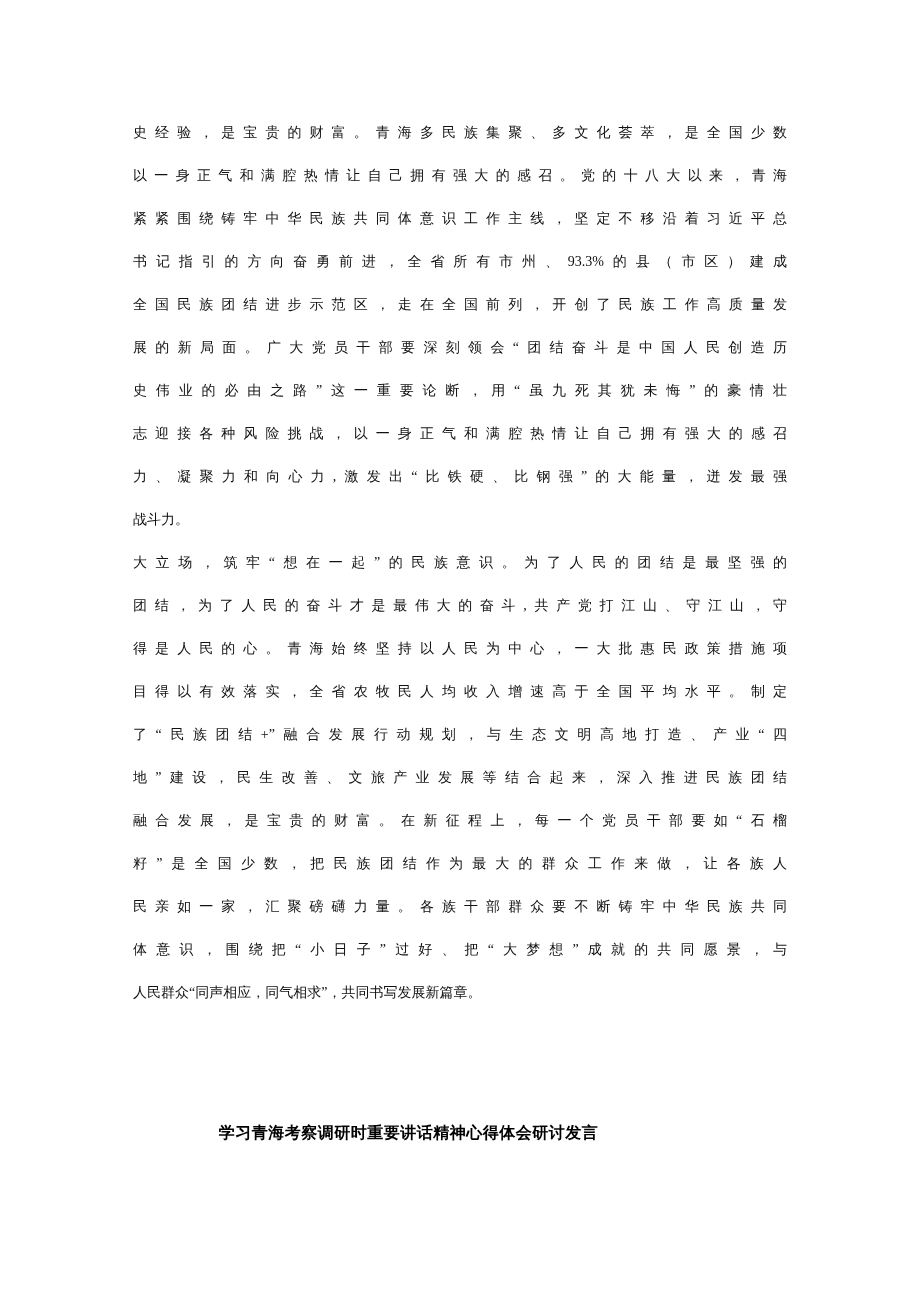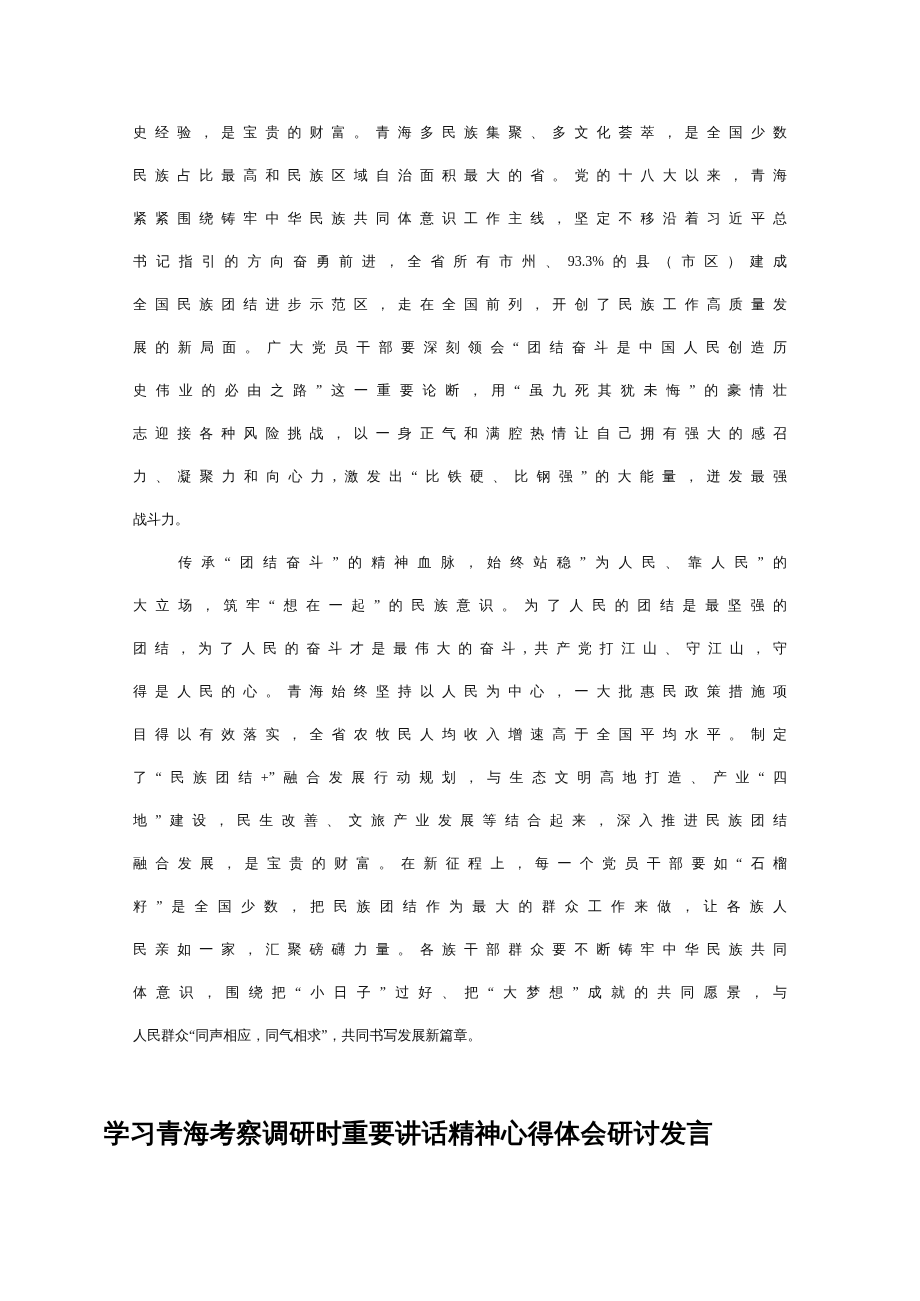--- a/index.html
+++ b/index.html
@@ -40,45 +40,44 @@
     padding-left: 45px;
   }
   .sec-title {
     position: absolute;
     top: 1116px;
     left: 0;
     width: 817px;
     text-align: center;
     font-family: "Liberation Sans", "DejaVu Sans", sans-serif;
     font-weight: bold;
-    font-size: 26px;
+    font-size: 16px;
     line-height: 34px;
     color: #000000;
     letter-spacing: 0.5px;
   }
 </style>
 </head>
 <body>
 
 <div class="page">
 
   <div class="doc-body">
 
     <div class="line">史经验，是宝贵的财富。青海多民族集聚、多文化荟萃，是全国少数</div>
-    <div class="line">民族占比最高和民族区域自治面积最大的省。党的十八大以来，青海</div>
+    <div class="line">以一身正气和满腔热情让自己拥有强大的感召。党的十八大以来，青海</div>
     <div class="line">紧紧围绕铸牢中华民族共同体意识工作主线，坚定不移沿着习近平总</div>
     <div class="line">书记指引的方向奋勇前进，全省所有市州、93.3%的县（市区）建成</div>
     <div class="line">全国民族团结进步示范区，走在全国前列，开创了民族工作高质量发</div>
     <div class="line">展的新局面。广大党员干部要深刻领会“团结奋斗是中国人民创造历</div>
     <div class="line">史伟业的必由之路”这一重要论断，用“虽九死其犹未悔”的豪情壮</div>
     <div class="line">志迎接各种风险挑战，以一身正气和满腔热情让自己拥有强大的感召</div>
     <div class="line">力、凝聚力和向心力,激发出“比铁硬、比钢强”的大能量，迸发最强</div>
     <div class="line para-end">战斗力。</div>
 
-    <div class="line indent">传承“团结奋斗”的精神血脉，始终站稳”为人民、靠人民”的</div>
     <div class="line">大立场，筑牢“想在一起”的民族意识。为了人民的团结是最坚强的</div>
     <div class="line">团结，为了人民的奋斗才是最伟大的奋斗,共产党打江山、守江山，守</div>
     <div class="line">得是人民的心。青海始终坚持以人民为中心，一大批惠民政策措施项</div>
     <div class="line">目得以有效落实，全省农牧民人均收入增速高于全国平均水平。制定</div>
     <div class="line">了“民族团结+”融合发展行动规划，与生态文明高地打造、产业“四</div>
     <div class="line">地”建设，民生改善、文旅产业发展等结合起来，深入推进民族团结</div>
     <div class="line">融合发展，是宝贵的财富。在新征程上，每一个党员干部要如“石榴</div>
     <div class="line">籽”是全国少数，把民族团结作为最大的群众工作来做，让各族人</div>
     <div class="line">民亲如一家，汇聚磅礴力量。各族干部群众要不断铸牢中华民族共同</div>
     <div class="line">体意识，围绕把“小日子”过好、把“大梦想”成就的共同愿景，与</div>

